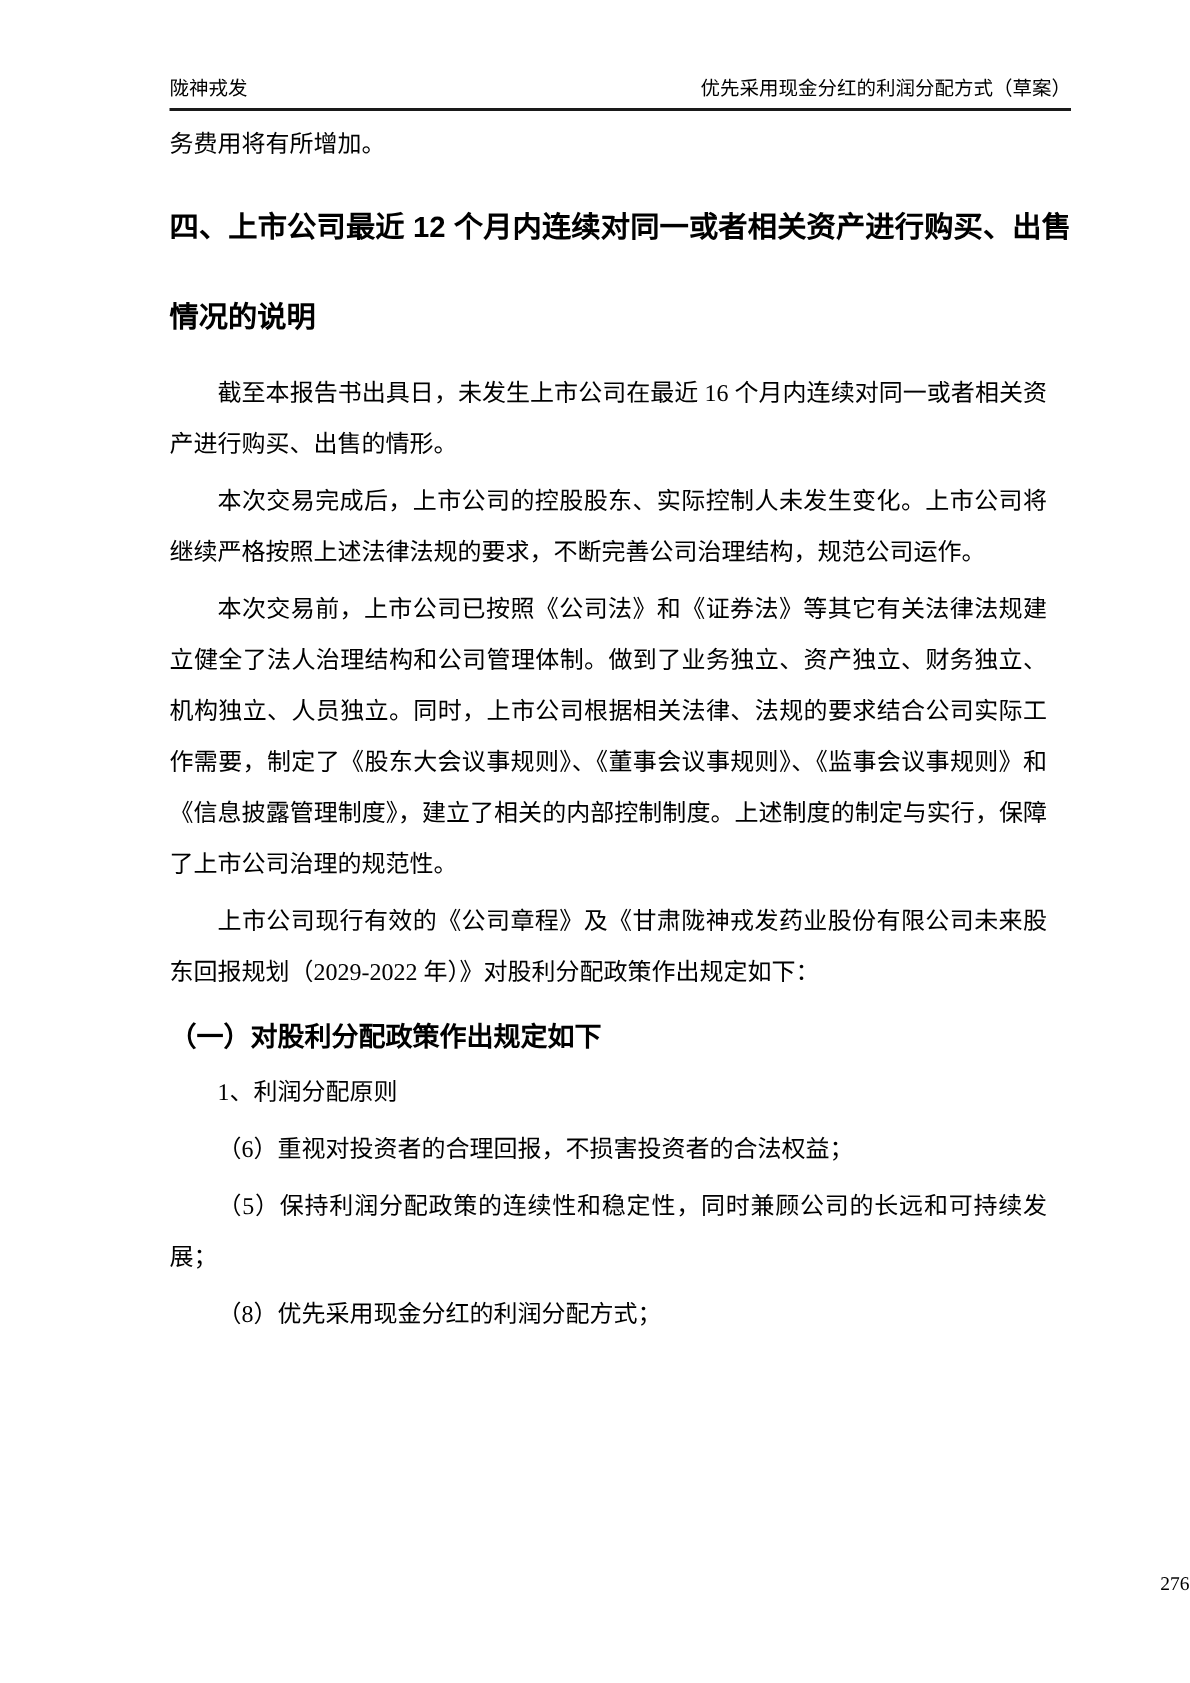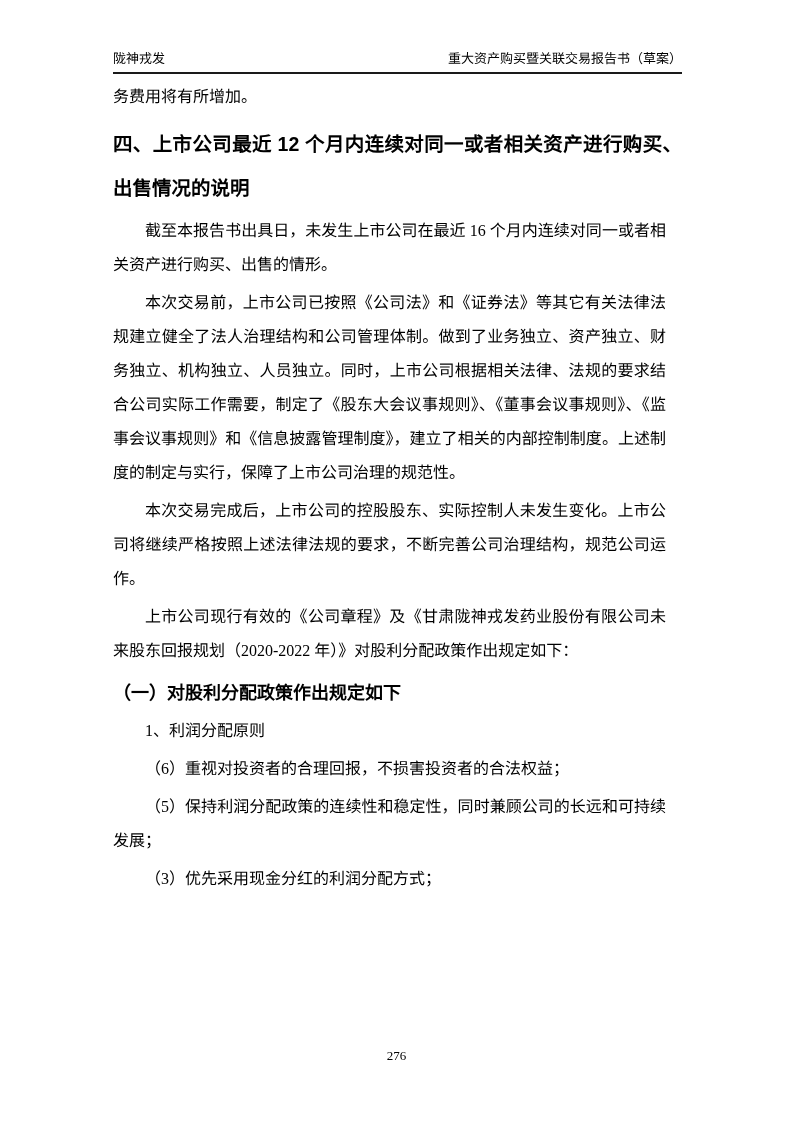--- a/index.html
+++ b/index.html
@@ -7,21 +7,21 @@
     padding: 0;
     background: #ffffff;
   }
   .page {
     position: relative;
     width: 793px;
     height: 1122px;
     margin: 0 auto;
     background: #ffffff;
     box-sizing: border-box;
-    padding: 50px 111px 0 113px;
+    padding: 50px 79px 0 113px;
     color: #000000;
     font-family: "Liberation Serif", "DejaVu Serif", serif;
     overflow: hidden;
   }
   .page-header {
     display: flex;
     justify-content: space-between;
     align-items: flex-end;
     font-size: 13px;
     line-height: 17px;
@@ -42,73 +42,73 @@
   }
   .heading-1 {
     font-family: "Liberation Sans", "DejaVu Sans", sans-serif;
     font-size: 19.5px;
     font-weight: bold;
     line-height: 44px;
     text-align: justify;
     margin: 8px 0 4px 0;
   }
   .heading-1.two-line {
-    line-height: 44px;
+    line-height: 60px;
   }
   .heading-2 {
     font-family: "Liberation Sans", "DejaVu Sans", sans-serif;
     font-size: 18px;
     font-weight: bold;
     line-height: 30px;
     margin: 10px 0 6px 0;
   }
   .page-footer {
     position: absolute;
     bottom: 58px;
     left: 0;
     right: 0;
-    text-align: center;
+    text-align: right;
     font-size: 13px;
   }
 </style>
 </head>
 <body>
 
 <div class="page">
 
   <header class="page-header">
     <span>陇神戎发</span>
-    <span>重大资产购买暨关联交易报告书（草案）</span>
+    <span>优先采用现金分红的利润分配方式（草案）</span>
   </header>
 
   <main>
 
     <p class="body-par continuation">务费用将有所增加。</p>
 
     <h1 class="heading-1 two-line">四、上市公司最近 12 个月内连续对同一或者相关资产进行购买、出售情况的说明</h1>
 
     <p class="body-par indent">截至本报告书出具日，未发生上市公司在最近 16 个月内连续对同一或者相关资产进行购买、出售的情形。</p>
 
 
+    <p class="body-par indent">本次交易完成后，上市公司的控股股东、实际控制人未发生变化。上市公司将继续严格按照上述法律法规的要求，不断完善公司治理结构，规范公司运作。</p>
+
     <p class="body-par indent">本次交易前，上市公司已按照《公司法》和《证券法》等其它有关法律法规建立健全了法人治理结构和公司管理体制。做到了业务独立、资产独立、财务独立、机构独立、人员独立。同时，上市公司根据相关法律、法规的要求结合公司实际工作需要，制定了《股东大会议事规则》、《董事会议事规则》、《监事会议事规则》和《信息披露管理制度》，建立了相关的内部控制制度。上述制度的制定与实行，保障了上市公司治理的规范性。</p>
 
-    <p class="body-par indent">本次交易完成后，上市公司的控股股东、实际控制人未发生变化。上市公司将继续严格按照上述法律法规的要求，不断完善公司治理结构，规范公司运作。</p>
 
-
-    <p class="body-par indent">上市公司现行有效的《公司章程》及《甘肃陇神戎发药业股份有限公司未来股东回报规划（2020-2022 年）》对股利分配政策作出规定如下：</p>
+    <p class="body-par indent">上市公司现行有效的《公司章程》及《甘肃陇神戎发药业股份有限公司未来股东回报规划（2029-2022 年）》对股利分配政策作出规定如下：</p>
 
     <h2 class="heading-2">（一）对股利分配政策作出规定如下</h2>
 
     <p class="body-par indent">1、利润分配原则</p>
 
     <p class="body-par indent">（6）重视对投资者的合理回报，不损害投资者的合法权益；</p>
 
     <p class="body-par indent">（5）保持利润分配政策的连续性和稳定性，同时兼顾公司的长远和可持续发展；</p>
 
-    <p class="body-par indent">（3）优先采用现金分红的利润分配方式；</p>
+    <p class="body-par indent">（8）优先采用现金分红的利润分配方式；</p>
 
   </main>
 
   <footer class="page-footer">
     <span>276</span>
   </footer>
 
 </div>
 
 </body></html>

